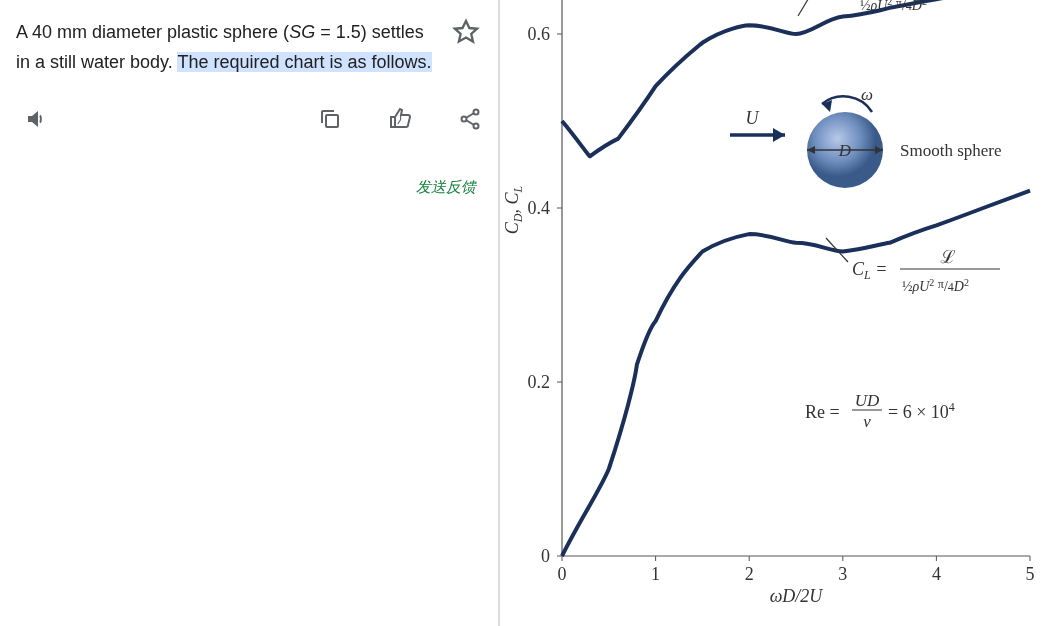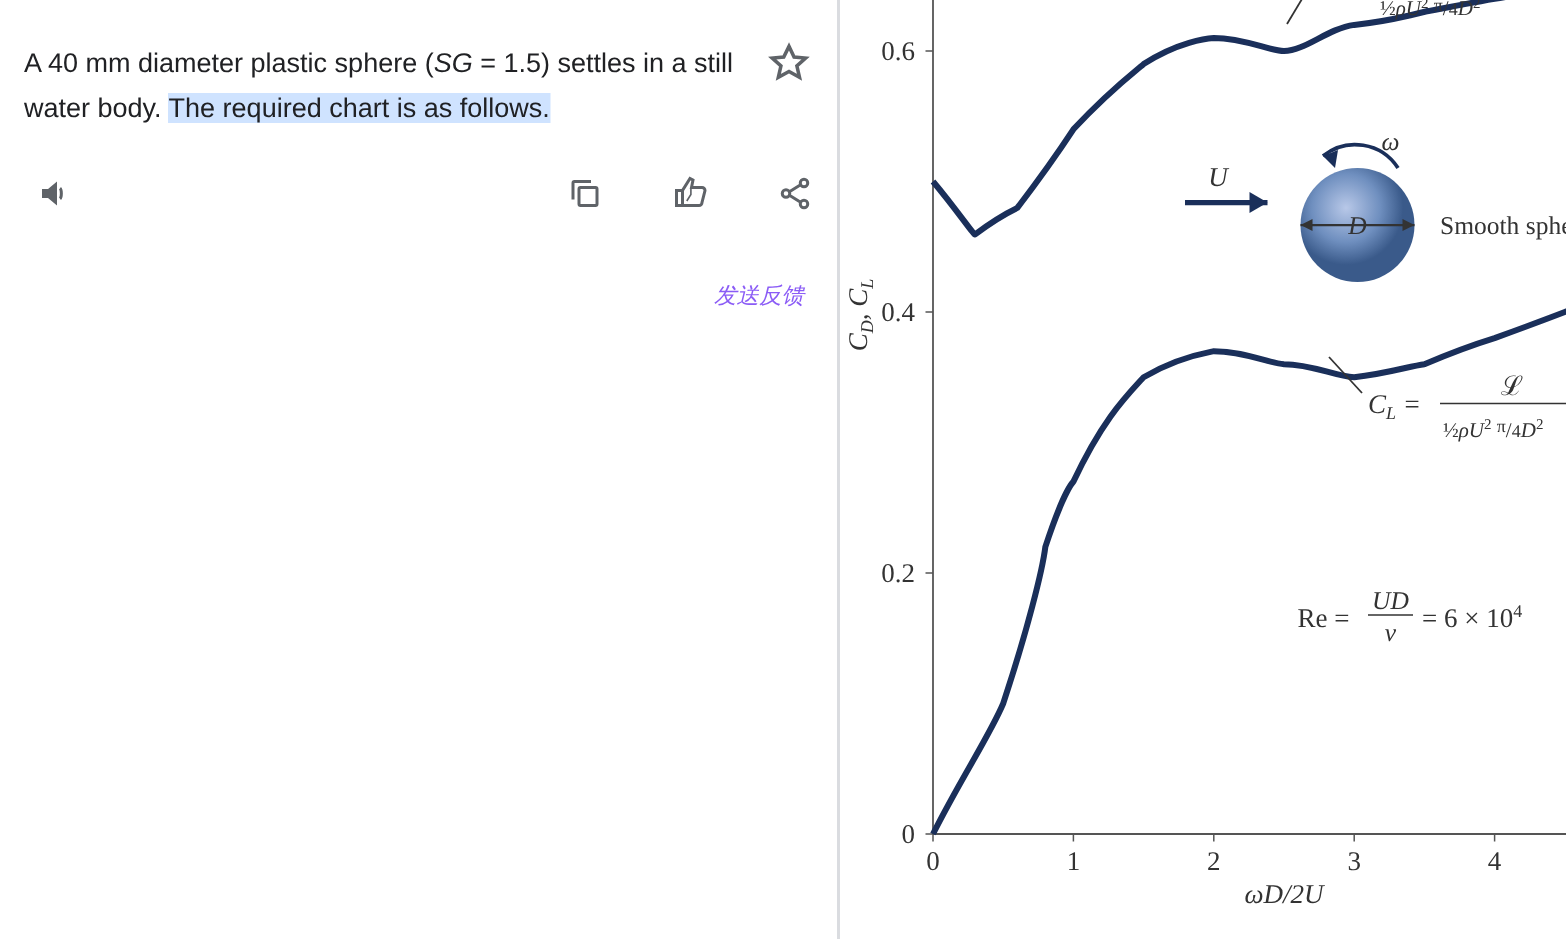--- a/index.html
+++ b/index.html
@@ -6,22 +6,22 @@
     body {
       font-family: Arial, sans-serif;
       font-size: 18px;
       color: #202124;
       width: 1044px;
       height: 626px;
       display: flex;
       background: #fff;
     }
     .panel-left {
-      width: 558px;
-      padding: 28px 16px 0 16px;
+      width: 498px;
+      padding: 18px 16px 0 16px;
       background: #fff;
       position: relative;
       border-radius: 22px;
     }
     .question-block {
       position: relative;
       line-height: 1.65;
     }
     .star-btn {
       position: absolute;
@@ -51,21 +51,21 @@
       padding-left: 8px;
       color: #5f6368;
     }
     .toolbar .ic {
       width: 24px;
       height: 24px;
       display: inline-block;
     }
     .feedback {
       text-align: right;
-      color: #8b5cf6;
+      color: #15803d;
       font-style: italic;
       font-size: 15px;
       margin-top: 42px;
       padding-right: 6px;
     }
     .divider {
       width: 2px;
       background: #dadce0;
     }
     .panel-right {

